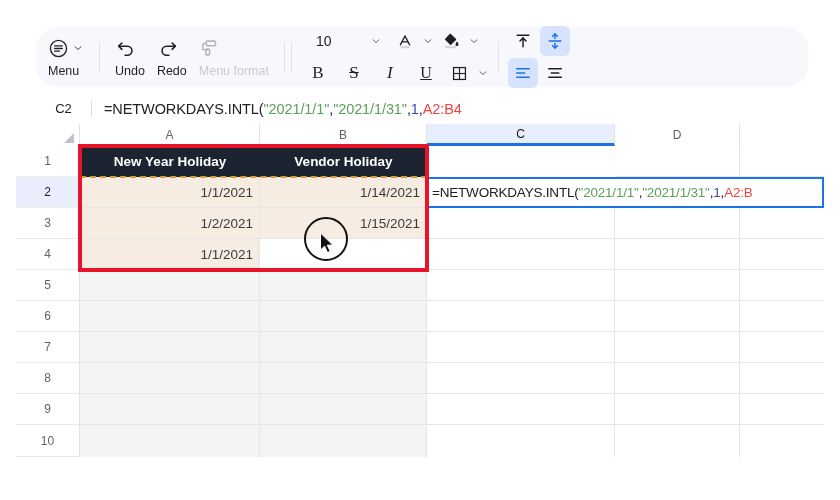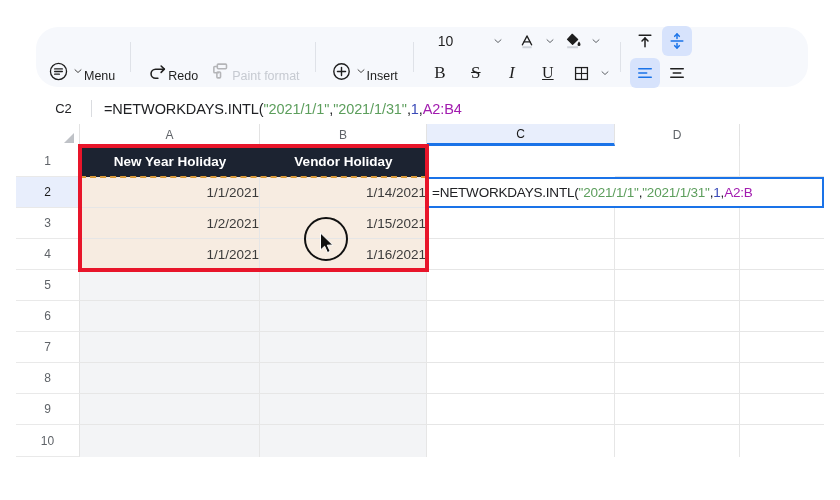--- a/index.html
+++ b/index.html
@@ -44,22 +44,22 @@
     padding: 0 6px;
   }
   .tb-sep {
     width: 1px; height: 30px;
     background: #dfe2e8;
     align-self: center;
     margin: 0 3px;
   }
   .tb-item {
     display: flex;
-    flex-direction: row;
-    align-items: flex-end;
+    flex-direction: column;
+    align-items: flex-start;
     justify-content: center;
     min-width: 40px;
     height: 54px;
     padding: 0 6px;
     cursor: default;
   }
   .tb-item .ic {
     height: 26px;
     display: flex; align-items: center; justify-content: center;
     gap: 3px;
@@ -117,21 +117,21 @@
   .formula-text {
     padding-left: 12px;
     font-size: 14.5px;
     color: #202124;
     white-space: nowrap;
     font-family: "Liberation Sans", sans-serif;
     letter-spacing: -0.1px;
   }
   .f-str { color: #5c9e5c; }
   .f-num { color: #3a4ab8; }
-  .f-ref { color: #a21caf; }
+  .f-ref { color: #ef4444; }
   .f-paren { color: #202124; }
 
   
   .grid {
     position: absolute;
     left: 16px; top: 124px;
     width: 808px; height: 336px;
     overflow: hidden;
     background: #ffffff;
   }
@@ -189,20 +189,21 @@
     font-weight: bold;
     justify-content: center;
     font-size: 13.5px;
     border-right: none;
     border-bottom: none;
   }
   .cell.data {
     background: #f7ece1;
     color: #3b3b3b;
     justify-content: flex-end;
+    padding-right: 6px;
   }
   .cell.tint { background: #f3f4f6; }
   .cell.plain { background: #ffffff; }
   .cell.formula {
     background: #ffffff;
     color: #202124;
     justify-content: flex-start;
     padding-left: 5px;
     font-size: 13.5px;
     letter-spacing: -0.2px;
@@ -267,55 +268,49 @@
         <span class="lbl">Menu</span>
       </div>
     </div>
 
     <div class="tb-sep"></div>
 
     <div class="tb-group">
       <div class="tb-item">
         <span class="ic">
           <svg width="22" height="22" viewBox="0 0 24 24" fill="none">
+            <path d="M7.5 6.5 L4 10 L7.5 13.5" stroke="#1f1f1f" stroke-width="1.7" stroke-linecap="round" stroke-linejoin="round"></path>
+            <path d="M4 10 H13.5 A5 5 0 0 1 13.5 20 H11" stroke="#1f1f1f" stroke-width="1.7" stroke-linecap="round" fill="none"></path>
+          </svg>
+        </span>
+        <span class="lbl">Undo</span>
+      </div>
+      <div class="tb-item">
+        <span class="ic">
+          <svg width="22" height="22" viewBox="0 0 24 24" fill="none">
             <path d="M16.5 6.5 L20 10 L16.5 13.5" stroke="#1f1f1f" stroke-width="1.7" stroke-linecap="round" stroke-linejoin="round"></path>
             <path d="M20 10 H10.5 A5 5 0 0 0 10.5 20 H13" stroke="#1f1f1f" stroke-width="1.7" stroke-linecap="round" fill="none"></path>
           </svg>
         </span>
         <span class="lbl">Redo</span>
       </div>
       <div class="tb-item disabled">
         <span class="ic">
           <svg width="22" height="22" viewBox="0 0 24 24" fill="none">
             <rect x="8" y="4.5" width="10" height="5" rx="1" stroke="#1f1f1f" stroke-width="1.7"></rect>
             <path d="M8 7 H5.2 A1 1 0 0 0 4.2 8 V13 A1 1 0 0 0 5.2 14 H9.5" stroke="#1f1f1f" stroke-width="1.7" fill="none" stroke-linecap="round"></path>
             <rect x="7.5" y="13" width="4" height="6.5" rx="1" stroke="#1f1f1f" stroke-width="1.7"></rect>
           </svg>
         </span>
-        <span class="lbl">Paint format</span>
+        <span class="lbl">Menu format</span>
       </div>
     </div>
 
     <div class="tb-sep"></div>
 
-    <div class="tb-group">
-      <div class="tb-item">
-        <span class="ic">
-          <svg width="21" height="21" viewBox="0 0 24 24" fill="none">
-            <circle cx="12" cy="12" r="8.8" stroke="#1f1f1f" stroke-width="1.6"></circle>
-            <line x1="12" y1="7.4" x2="12" y2="16.6" stroke="#1f1f1f" stroke-width="1.6" stroke-linecap="round"></line>
-            <line x1="7.4" y1="12" x2="16.6" y2="12" stroke="#1f1f1f" stroke-width="1.6" stroke-linecap="round"></line>
-          </svg>
-          <svg class="chev" viewBox="0 0 24 24" fill="none">
-            <path d="M6 9.5 L12 15 L18 9.5" stroke="#444" stroke-width="2" stroke-linecap="round" stroke-linejoin="round"></path>
-          </svg>
-        </span>
-        <span class="lbl">Insert</span>
-      </div>
-    </div>
 
     <div class="tb-sep"></div>
 
     <div class="tb-group two-rows">
       <div class="row-line">
         <div class="fontsize-box">
           <span>10</span>
           <svg class="chev" viewBox="0 0 24 24" fill="none">
             <path d="M6 9.5 L12 15 L18 9.5" stroke="#5f6368" stroke-width="2" stroke-linecap="round" stroke-linejoin="round"></path>
           </svg>
@@ -455,21 +450,20 @@
         <span class="f-ref">A2:B</span>
       </div>
 
     <div class="cell data" style="left:64px;top:84px;width:180px;height:31px">1/2/2021</div>
     <div class="cell data" style="left:244px;top:84px;width:167px;height:31px">1/15/2021</div>
     <div class="cell plain" style="left:411px;top:84px;width:188px;height:31px"></div>
     <div class="cell plain" style="left:599px;top:84px;width:125px;height:31px"></div>
     <div class="cell plain" style="left:724px;top:84px;width:84px;height:31px;border-right:none"></div>
 
     <div class="cell data" style="left:64px;top:115px;width:180px;height:31px">1/1/2021</div>
-    <div class="cell data" style="left:244px;top:115px;width:167px;height:31px">1/16/2021</div>
     <div class="cell plain" style="left:411px;top:115px;width:188px;height:31px"></div>
     <div class="cell plain" style="left:599px;top:115px;width:125px;height:31px"></div>
     <div class="cell plain" style="left:724px;top:115px;width:84px;height:31px;border-right:none"></div>
 
     <div class="cell tint" style="left:64px;top:146px;width:180px;height:31px"></div>
     <div class="cell tint" style="left:244px;top:146px;width:167px;height:31px"></div>
     <div class="cell plain" style="left:411px;top:146px;width:188px;height:31px"></div>
     <div class="cell plain" style="left:599px;top:146px;width:125px;height:31px"></div>
     <div class="cell plain" style="left:724px;top:146px;width:84px;height:31px;border-right:none"></div>
 

